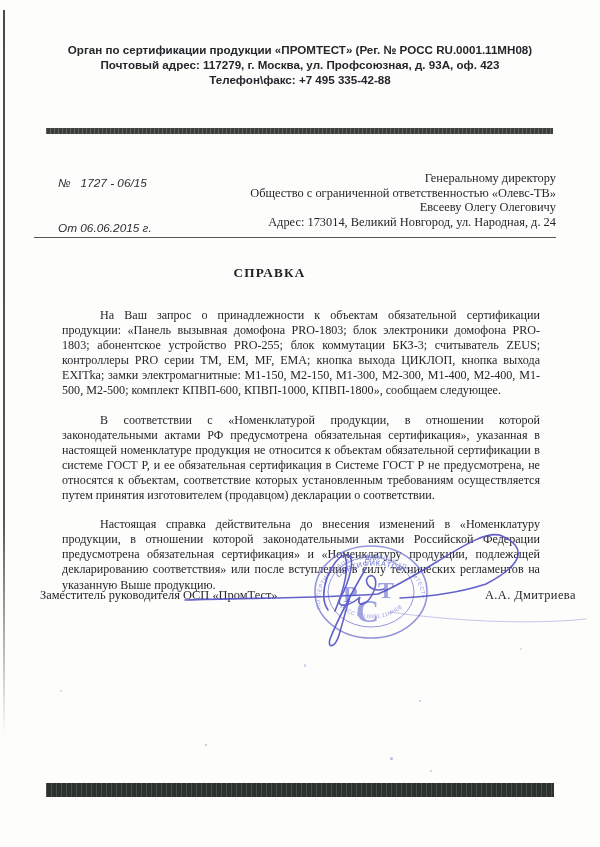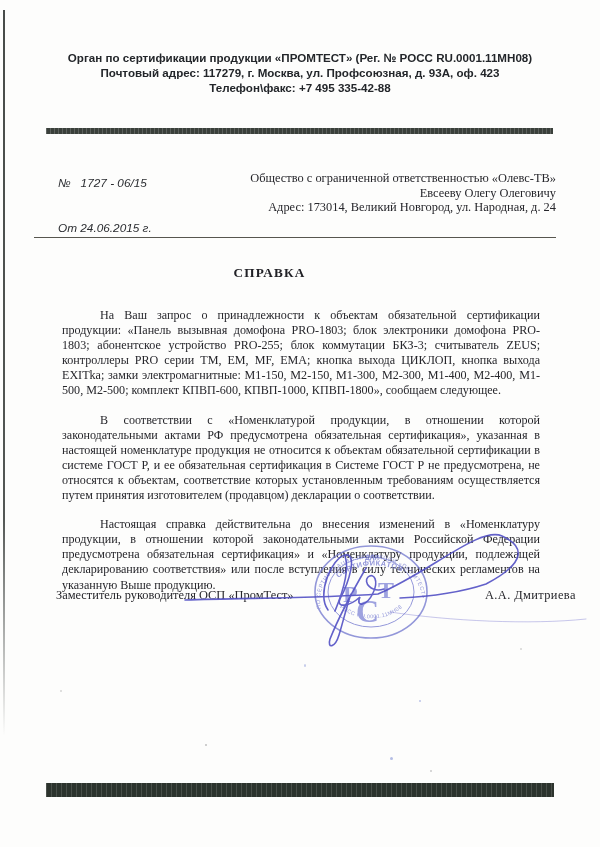--- a/index.html
+++ b/index.html
@@ -5,21 +5,21 @@
   html,body{margin:0;padding:0;}
   body{width:600px;height:847px;background:#ffffff;overflow:hidden;}
   .page{position:relative;width:600px;height:847px;background:#fdfdfc;font-family:"Liberation Serif",serif;color:#242428;}
 
   
   .edge-line{position:absolute;left:3px;top:10px;width:2px;height:726px;
     background:linear-gradient(to bottom,rgba(40,45,42,.85) 0%,rgba(40,45,42,.8) 70%,rgba(40,45,42,0) 100%);}
   .speck{position:absolute;border-radius:50%;}
 
   
-  .header{position:absolute;top:50px;left:45px;width:510px;text-align:center;
+  .header{position:absolute;top:42px;left:45px;width:510px;text-align:center;
     font-family:"Liberation Sans",sans-serif;font-weight:bold;font-size:11.6px;line-height:15px;color:#23262a;}
   .rule-top{position:absolute;top:128px;left:46px;width:507px;height:6px;background:#3a403b;
     background-image:repeating-linear-gradient(90deg,rgba(255,255,255,.18) 0 1px,transparent 1px 4px);}
   .rule-bottom{position:absolute;top:783px;left:46px;width:508px;height:14px;background:#2c332d;
     background-image:repeating-linear-gradient(90deg,rgba(255,255,255,.14) 0 1px,transparent 1px 5px);}
   .rule-thin{position:absolute;top:237px;left:34px;width:522px;height:1px;background:#57564f;}
 
   
   .refblock{position:absolute;top:146px;left:58px;font-family:Liberation Sans, sans-serif;
     font-style:italic;font-size:11.8px;line-height:15px;color:#2a2c30;white-space:pre;}
@@ -30,21 +30,21 @@
 
   
   .title{position:absolute;top:265px;left:0;width:539px;text-align:center;
     font-weight:bold;font-size:13.2px;letter-spacing:1.2px;color:#222227;}
 
   
   .bodytext{position:absolute;top:294px;left:48px;width:506px;font-size:12.1px;line-height:15.1px;color:#26262b;}
   .bodytext p{margin:14px;text-indent:38px;text-align:justify;text-align-last:left;}
 
   
-  .sig-position{position:absolute;top:588px;left:56px;font-size:12.4px;color:#26262b;}
+  .sig-position{position:absolute;top:588px;left:40px;font-size:12.4px;color:#26262b;}
   .sig-name{position:absolute;top:588px;left:437px;font-size:12.4px;letter-spacing:.4px;color:#26262b;margin-left:48px;}
 
   .stampsig{position:absolute;left:150px;top:498px;width:440px;height:200px;}
 </style>
 </head>
 <body>
 
 <div class="page">
 
   <div class="edge-line"></div>
@@ -52,24 +52,25 @@
   <div class="header">
     <div>Орган по сертификации продукции  «ПРОМТЕСТ» (Рег. № РОСС RU.0001.11МН08)</div>
     <div>Почтовый адрес: 117279, г. Москва, ул. Профсоюзная, д. 93А, оф. 423</div>
     <div>Телефон\факс: +7 495  335-42-88</div>
   </div>
 
   <div class="rule-top"></div>
 
   <div class="refblock">
     <div>№   1727 - 06/15</div>
-    <div>От 24.06.2015 г.</div>
+    <div>От 06.06.2015 г.</div>
   </div>
 
   <div class="recipient">
+    <div>Генеральному директору</div>
     <div>Общество с ограниченной ответственностью «Олевс-ТВ»</div>
     <div>Евсееву Олегу Олеговичу</div>
     <div>Адрес: 173014, Великий Новгород, ул. Народная, д. 24</div>
   </div>
 
   <div class="rule-thin"></div>
 
   <div class="title">СПРАВКА</div>
 
   <div class="bodytext">

